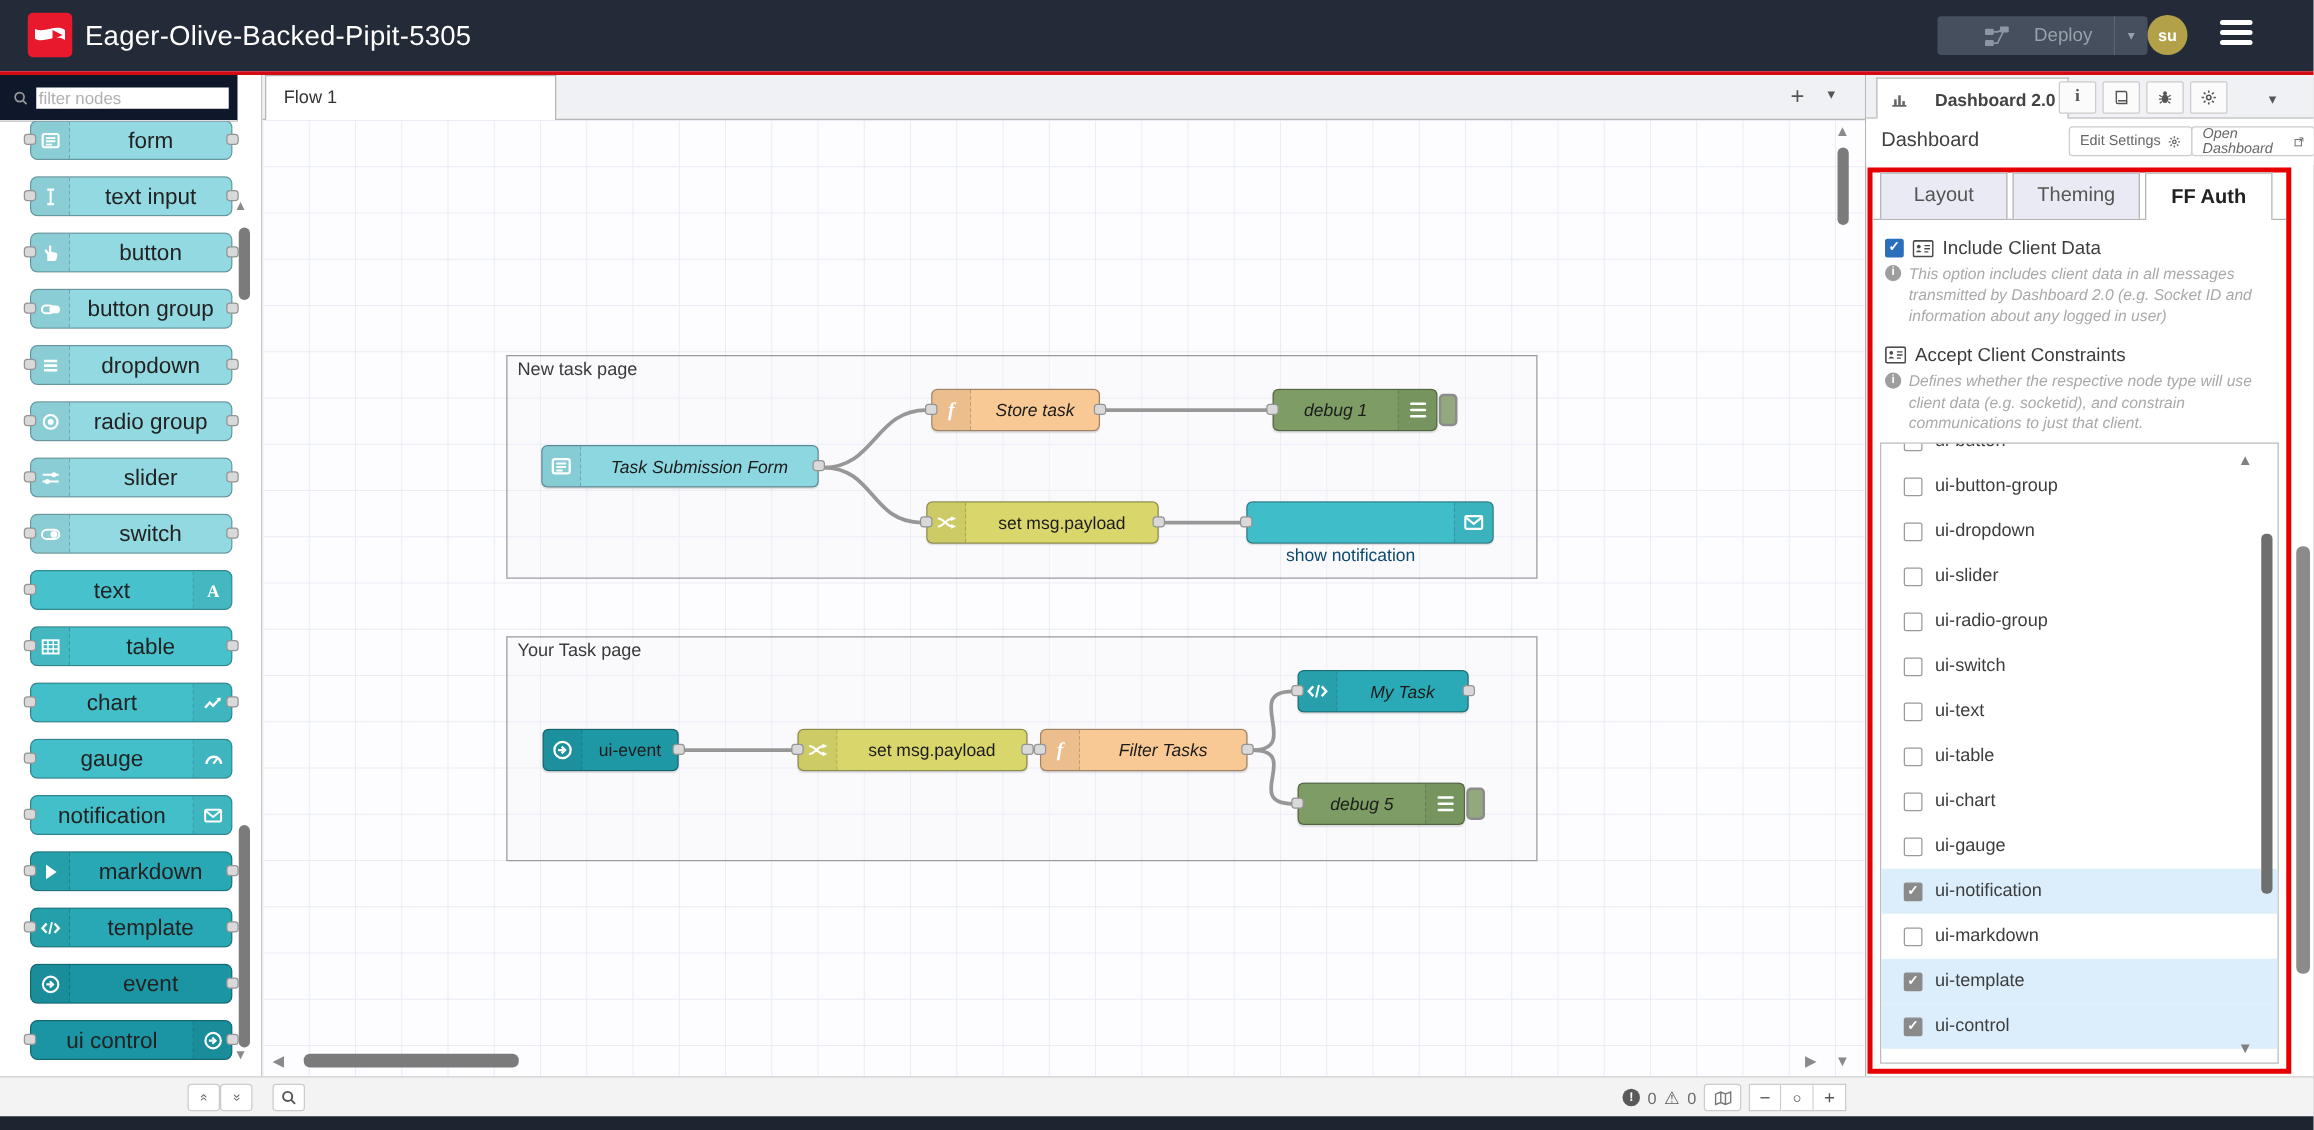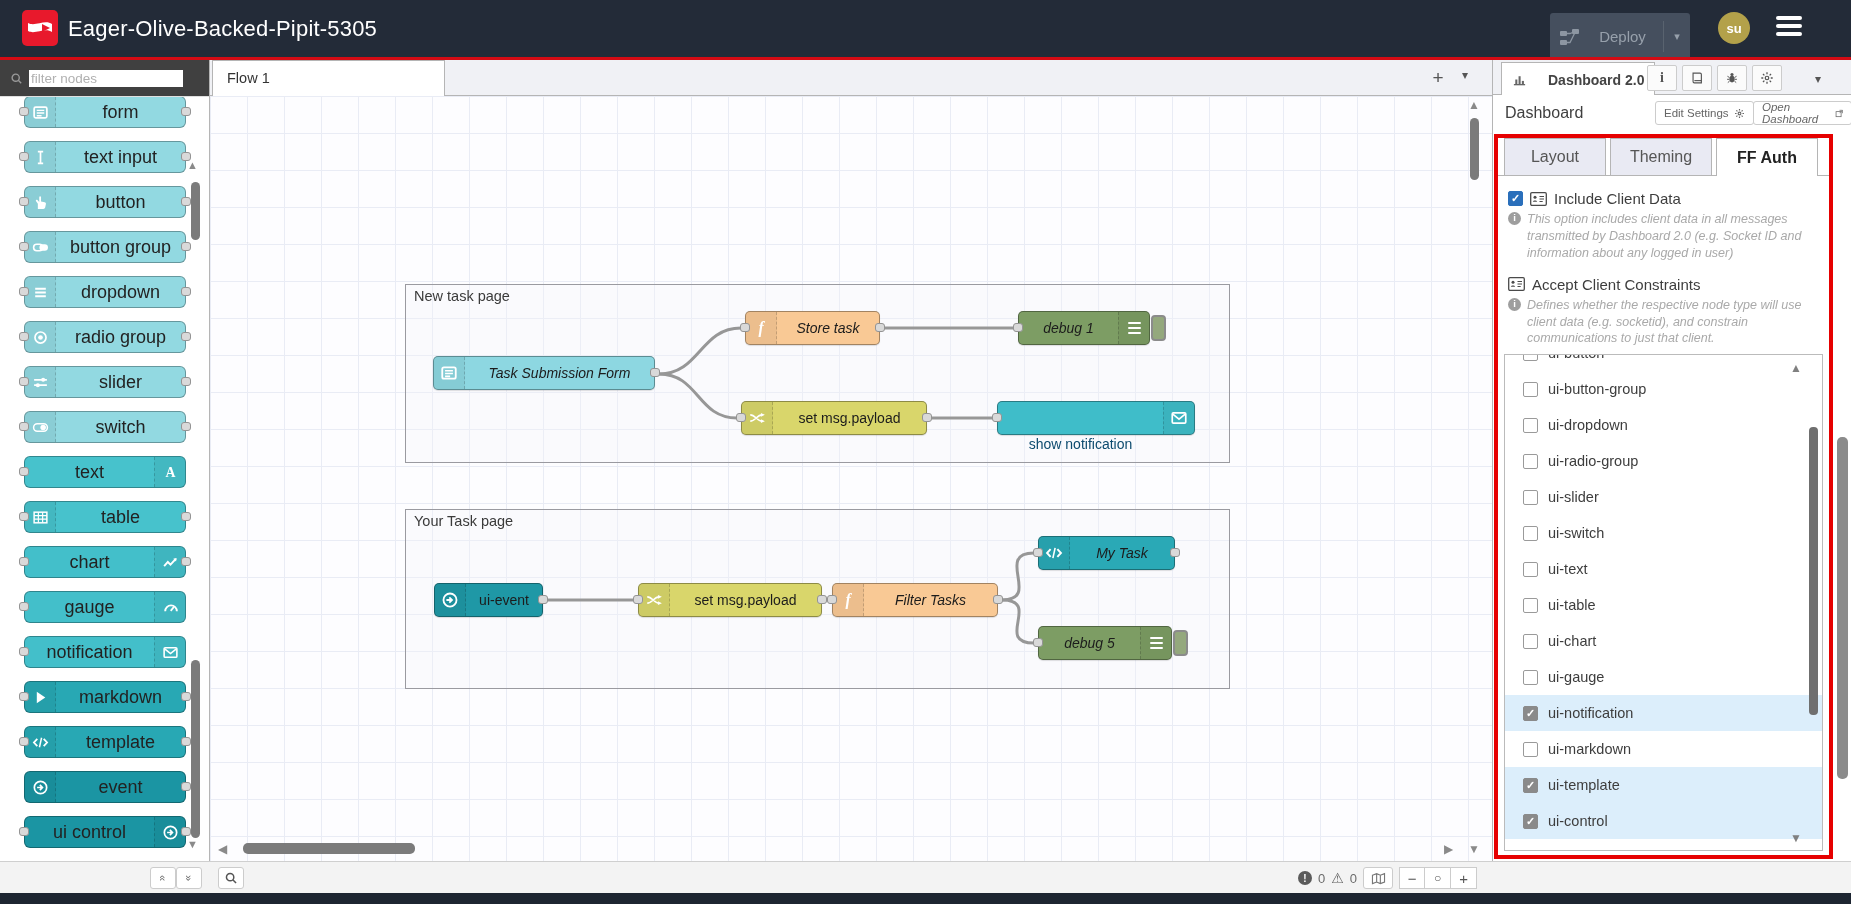--- a/index.html
+++ b/index.html
@@ -1,32 +1,32 @@
 <!DOCTYPE html>
 <html><head>
 <meta charset="utf-8">
 <style>
   html,body{margin:0;padding:0;background:#888;}
   #app{position:relative;width:1851px;height:904px;background:#fff;font-family:"Liberation Sans",sans-serif;overflow:hidden;}
   
   #header{position:absolute;left:0;top:0;width:1851px;height:57px;background:#232b38;}
   #logo{position:absolute;left:22px;top:10px;width:36px;height:36px;}
   #app-title{position:absolute;left:68px;top:16px;color:#fff;font-size:22px;letter-spacing:.2px;}
-  #deploy-btn{position:absolute;left:1550px;top:13px;width:140px;height:47px;background:#454f5e;border-radius:3px;display:flex;align-items:center;color:#97a0ab;font-size:15px;cursor:default;}
+  #deploy-btn{position:absolute;left:1550px;top:13px;width:140px;height:31px;background:#454f5e;border-radius:3px;display:flex;align-items:center;color:#97a0ab;font-size:15px;cursor:default;padding-left:28px;}
   #deploy-btn .dicon{margin:0 8px 0 10px;}
   #deploy-btn .dlabel{flex:1;text-align:center;}
   #deploy-btn .dsep{width:1px;height:31px;background:#59636f;margin-left:6px;}
   #deploy-btn .dcaret{width:26px;text-align:center;font-size:11px;}
   #avatar{position:absolute;left:1718px;top:12px;width:32px;height:32px;border-radius:50%;background:#b3a14a;color:#fff;font-size:13px;font-weight:bold;display:flex;align-items:center;justify-content:center;}
   #hamburger{position:absolute;left:1776px;top:16px;width:26px;}
   #hamburger div{height:4px;background:#fff;border-radius:2px;margin-bottom:4px;}
   #header-redline{position:absolute;left:0;top:57px;width:1851px;height:3px;background:#d40b14;}
   
   #palette{position:absolute;left:0;top:60px;width:209px;height:801px;background:#fff;border-right:1px solid #b5b5b5;overflow:hidden;}
-  #palette-search{position:absolute;left:0;top:0;width:209px;height:36px;background:#404040;border-bottom:1px solid #e0e0e0;display:flex;align-items:center;z-index:5;}
+  #palette-search{position:absolute;left:0;top:0;width:190px;height:36px;background:#0f172a;border-bottom:1px solid #e0e0e0;display:flex;align-items:center;z-index:5;}
   #palette-search svg{margin:0 6px 0 10px;}
   #palette-search input{border:0;outline:0;font-size:13.5px;color:#555;width:150px;font-family:"Liberation Sans",sans-serif;}
   #palette-search input::placeholder{color:#b0b0b0;}
   #palette-list{position:absolute;left:0;top:36px;width:209px;}
   .pal-node{position:relative;margin:0 0 13px 24px;width:162px;height:32px;border:1px solid rgba(0,0,0,.3);border-radius:6px;box-sizing:border-box;display:flex;cursor:grab;}
   .pal-node.rev{flex-direction:row-reverse;}
   .pal-icon{width:30px;display:flex;align-items:center;justify-content:center;background:rgba(0,0,0,.05);}
   .pal-node:not(.rev) .pal-icon{border-right:1px dashed rgba(0,0,0,.18);border-radius:5px 0 0 5px;}
   .pal-node.rev .pal-icon{border-left:1px dashed rgba(0,0,0,.18);border-radius:0 5px 5px 0;}
   .pal-label{flex:1;display:flex;align-items:center;justify-content:center;font-size:18px;color:#222;}
@@ -562,25 +562,25 @@
           <div class="type-row">
             <span class="chk"></span>
             <span>ui-button-group</span>
           </div>
           <div class="type-row">
             <span class="chk"></span>
             <span>ui-dropdown</span>
           </div>
           <div class="type-row">
             <span class="chk"></span>
+            <span>ui-slider</span>
+          </div>
+          <div class="type-row">
+            <span class="chk"></span>
             <span>ui-radio-group</span>
-          </div>
-          <div class="type-row">
-            <span class="chk"></span>
-            <span>ui-slider</span>
           </div>
           <div class="type-row">
             <span class="chk"></span>
             <span>ui-switch</span>
           </div>
           <div class="type-row">
             <span class="chk"></span>
             <span>ui-text</span>
           </div>
           <div class="type-row">

